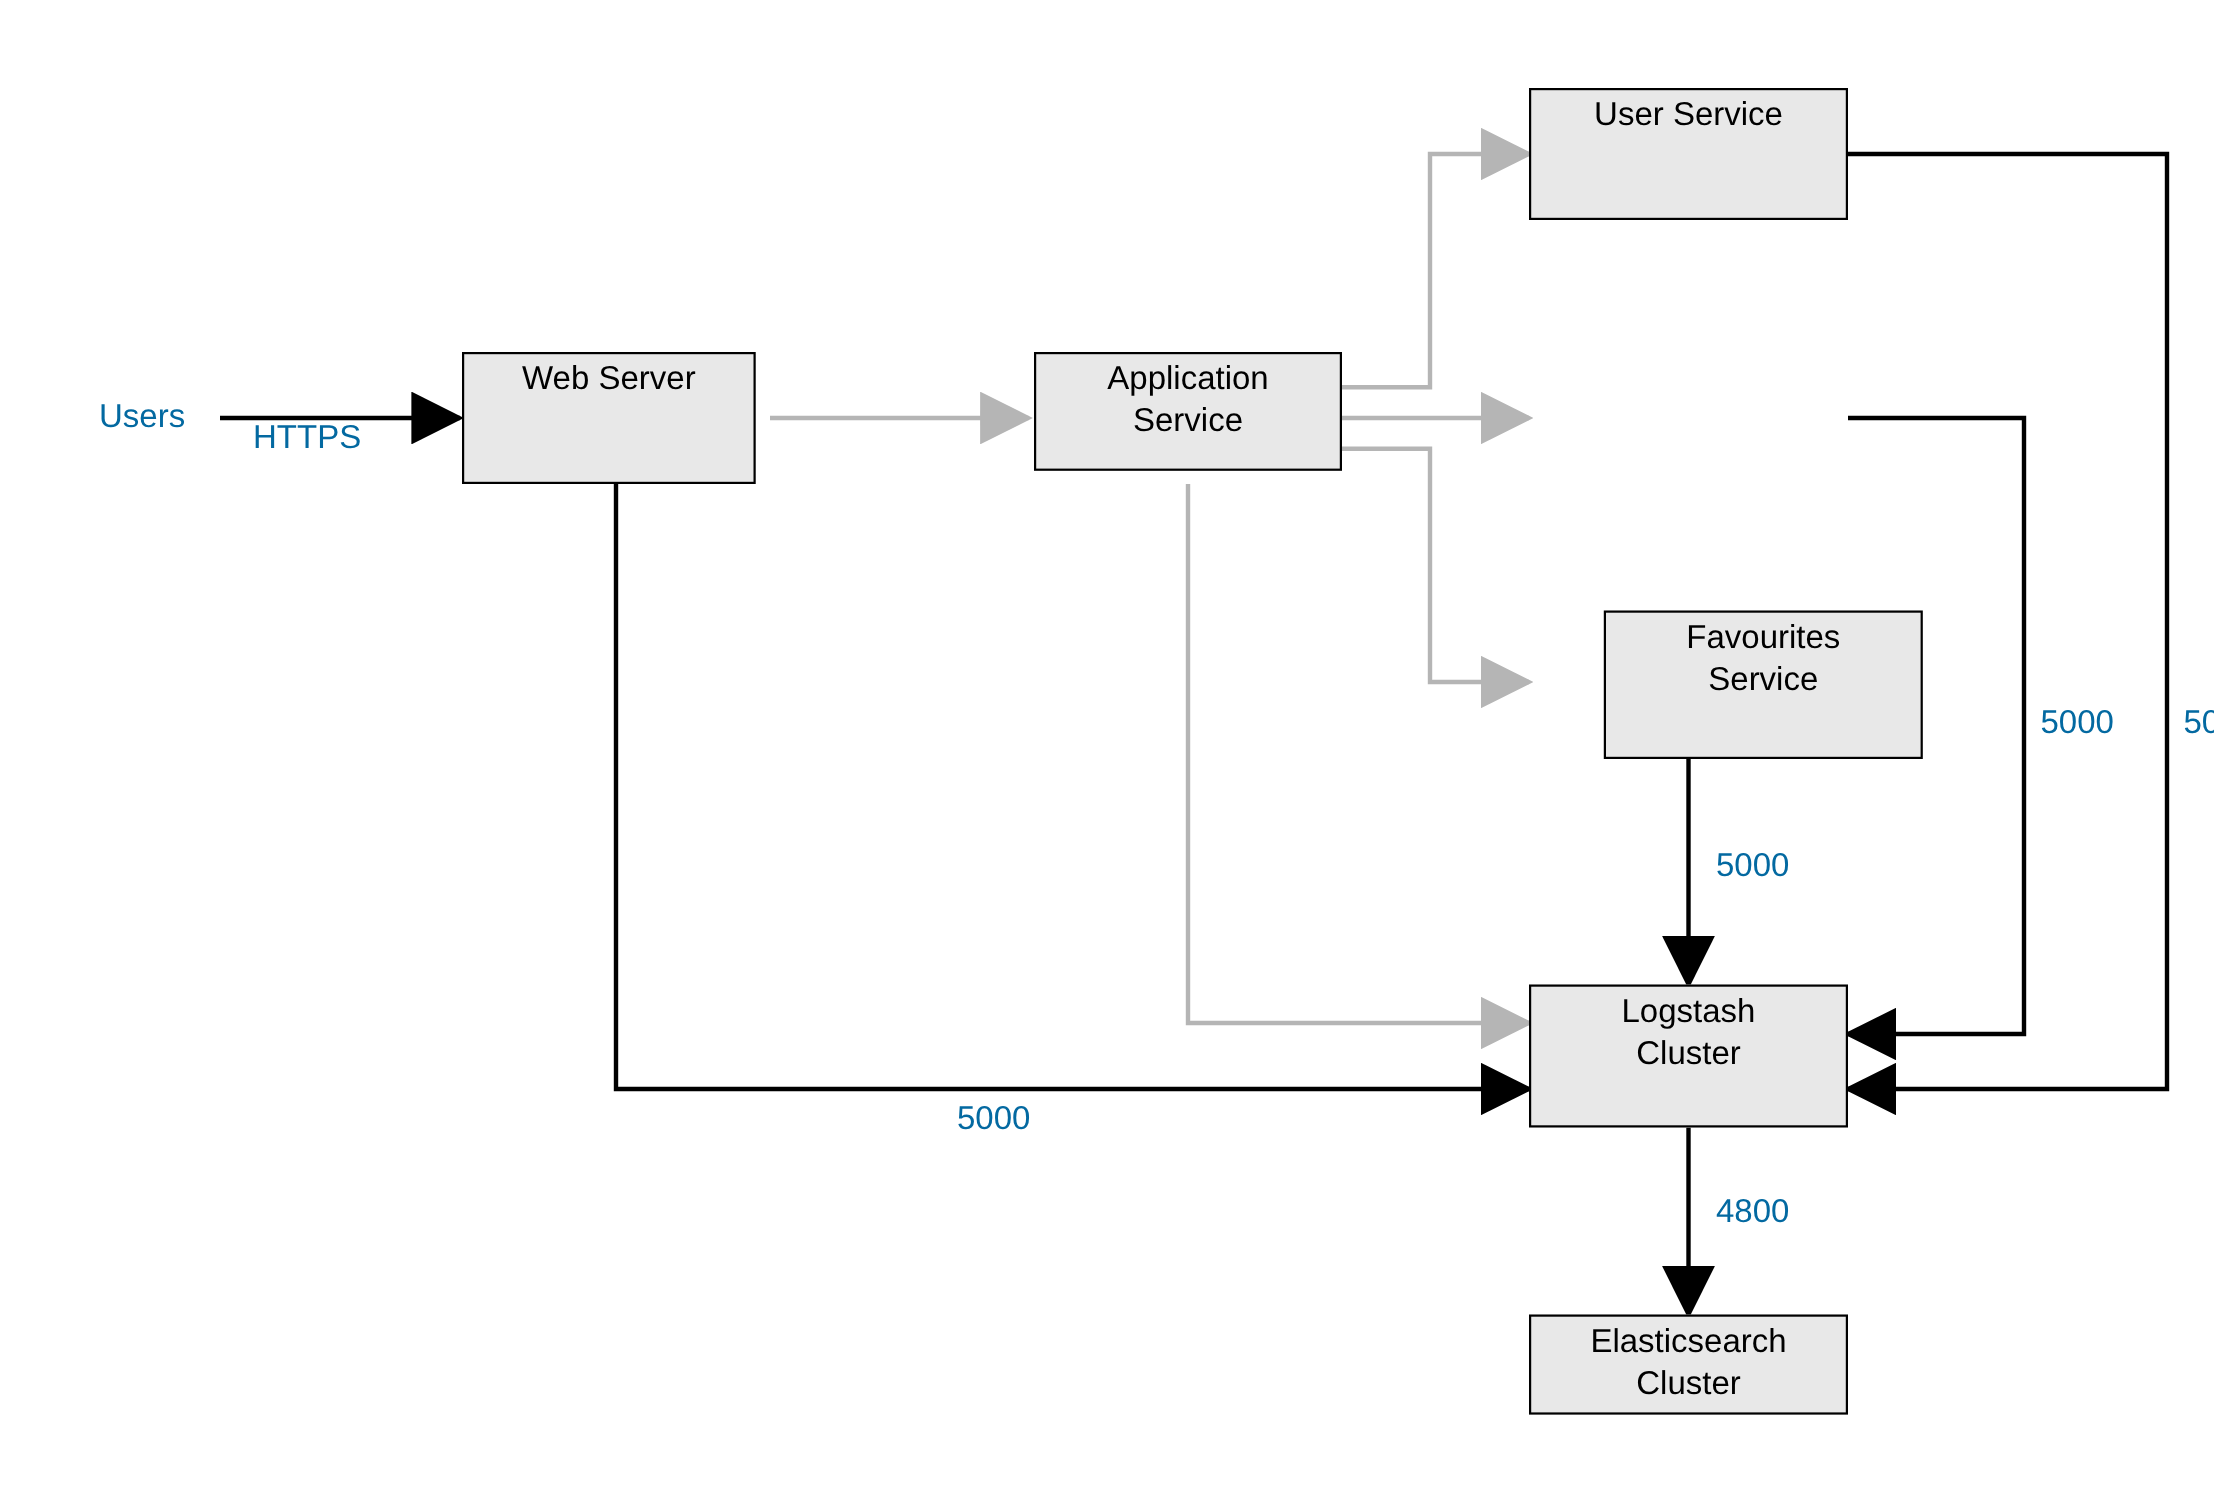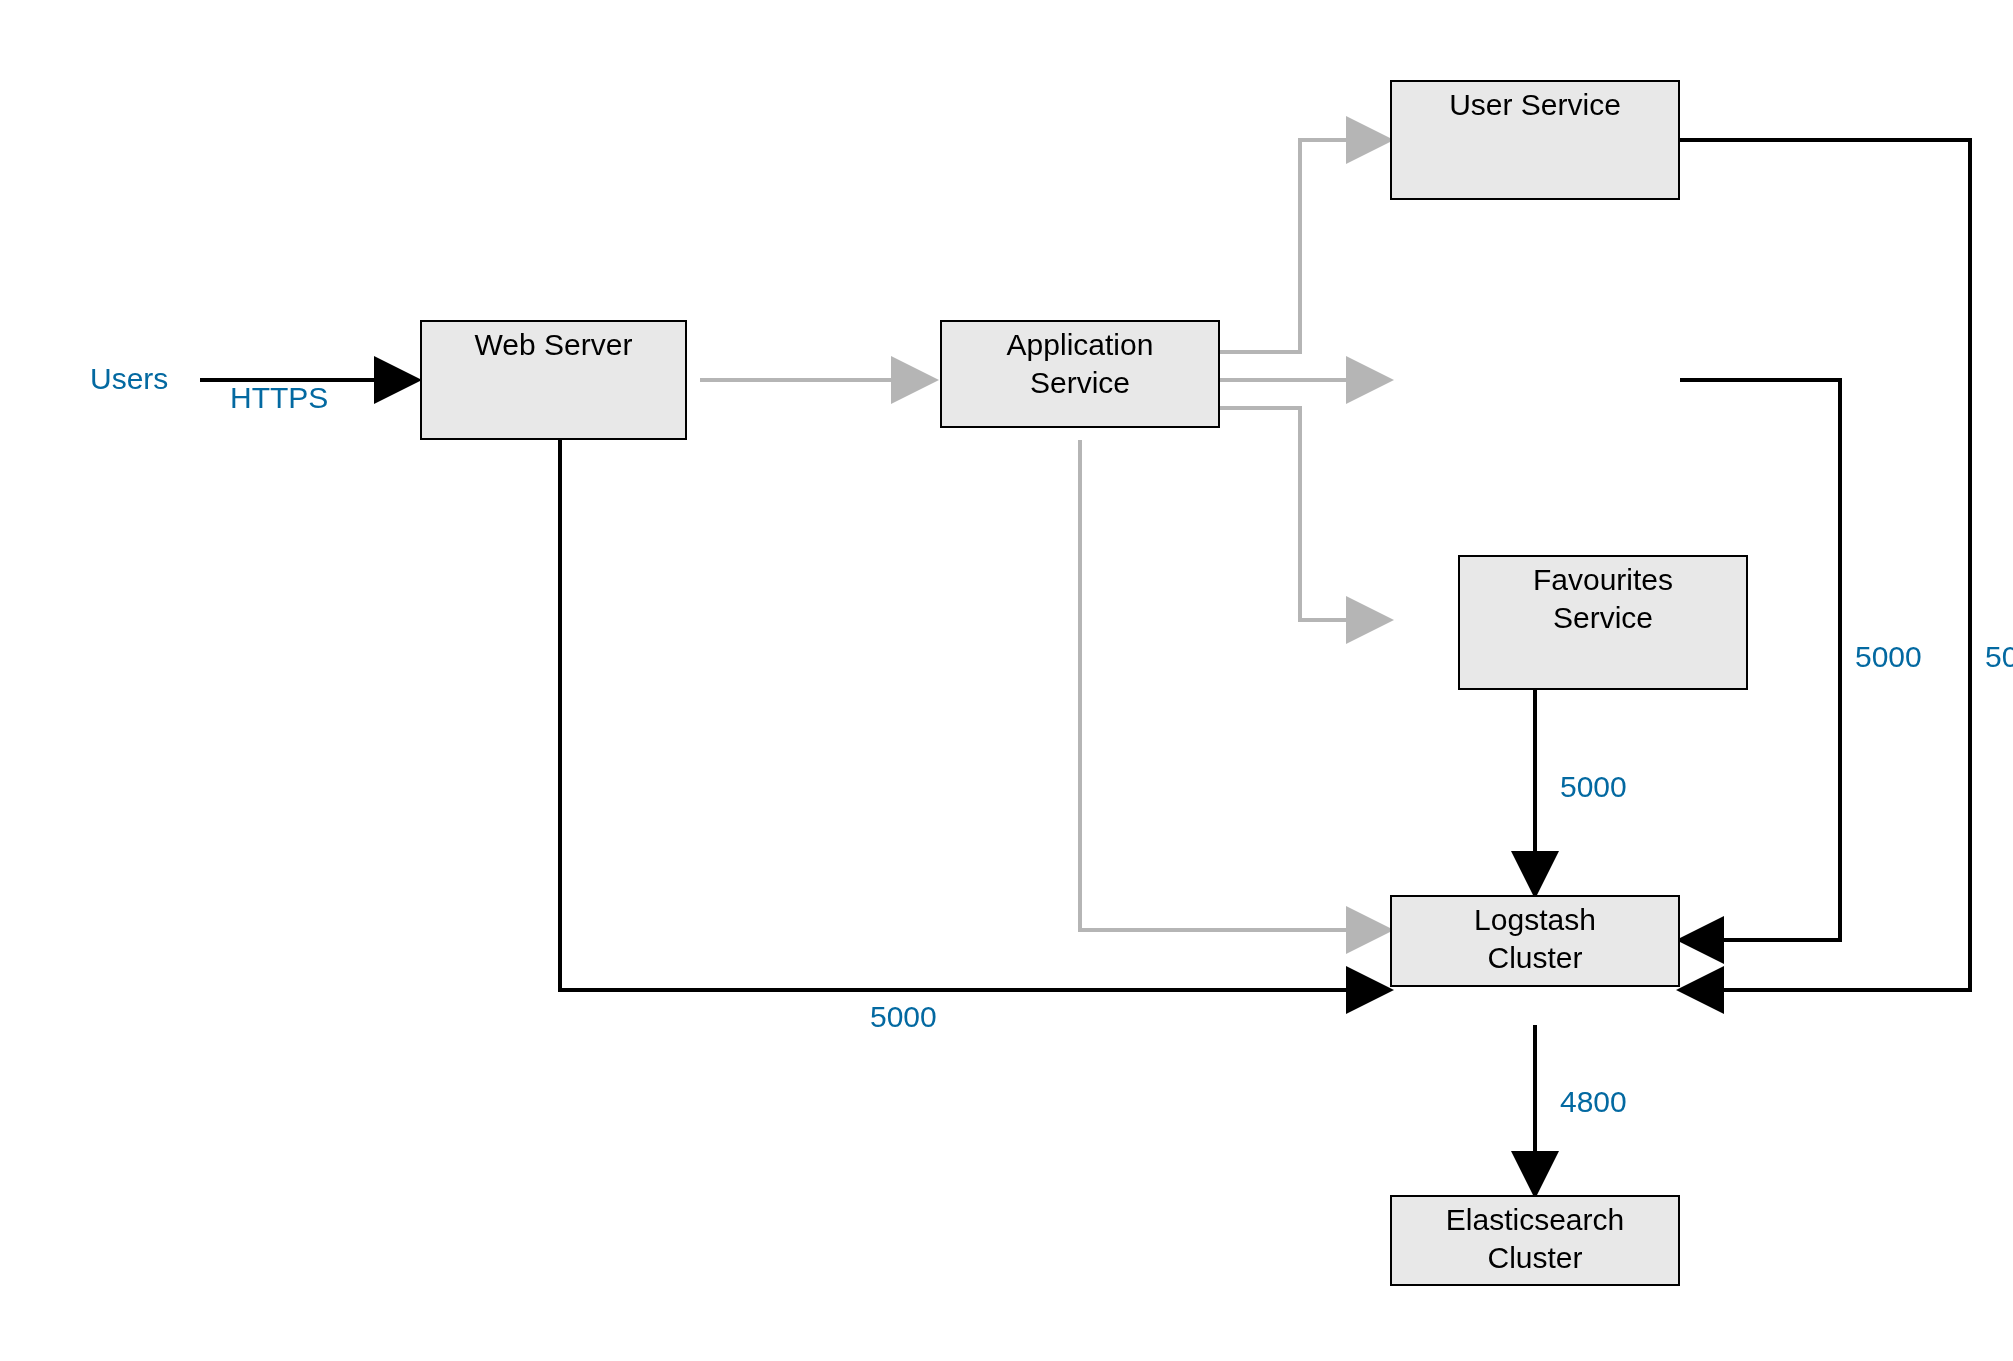--- a/index.html
+++ b/index.html
@@ -58,21 +58,21 @@
 
   <div class="node" style="left:1390px;top:80px;width:290px;height:120px">
     <span>User Service</span>
   </div>
 
 
   <div class="node" style="left:1458px;top:555px;width:290px;height:135px">
     <span>Favourites<br>Service</span>
   </div>
 
-  <div class="node" style="left:1390px;top:895px;width:290px;height:92px">
+  <div class="node" style="left:1390px;top:895px;width:290px;height:130px">
     <span>Logstash<br>Cluster</span>
   </div>
 
   <div class="node" style="left:1390px;top:1195px;width:290px;height:91px">
     <span>Elasticsearch<br>Cluster</span>
   </div>
 
   <div class="lbl" style="left:230px;top:381px">HTTPS</div>
   <div class="lbl" style="left:870px;top:1000px">5000</div>
   <div class="lbl" style="left:1560px;top:770px">5000</div>

